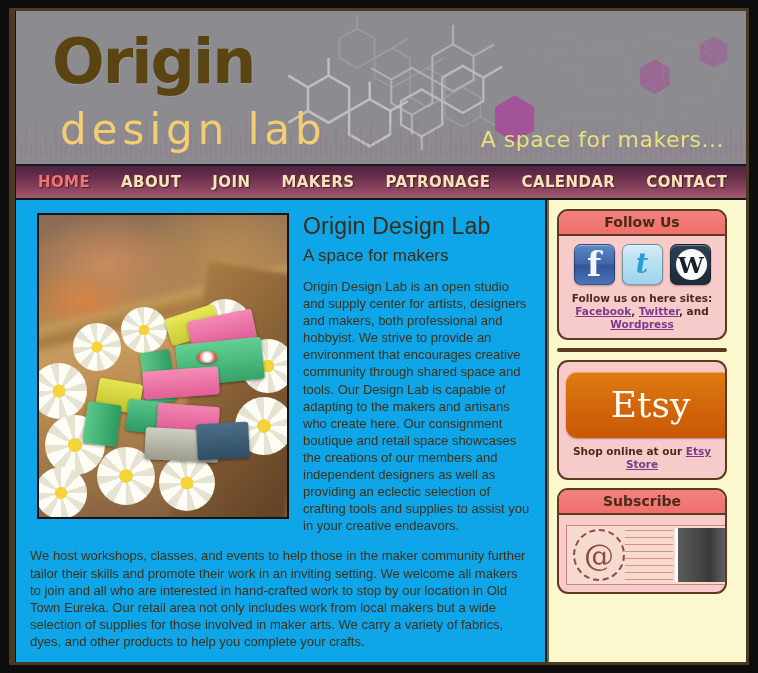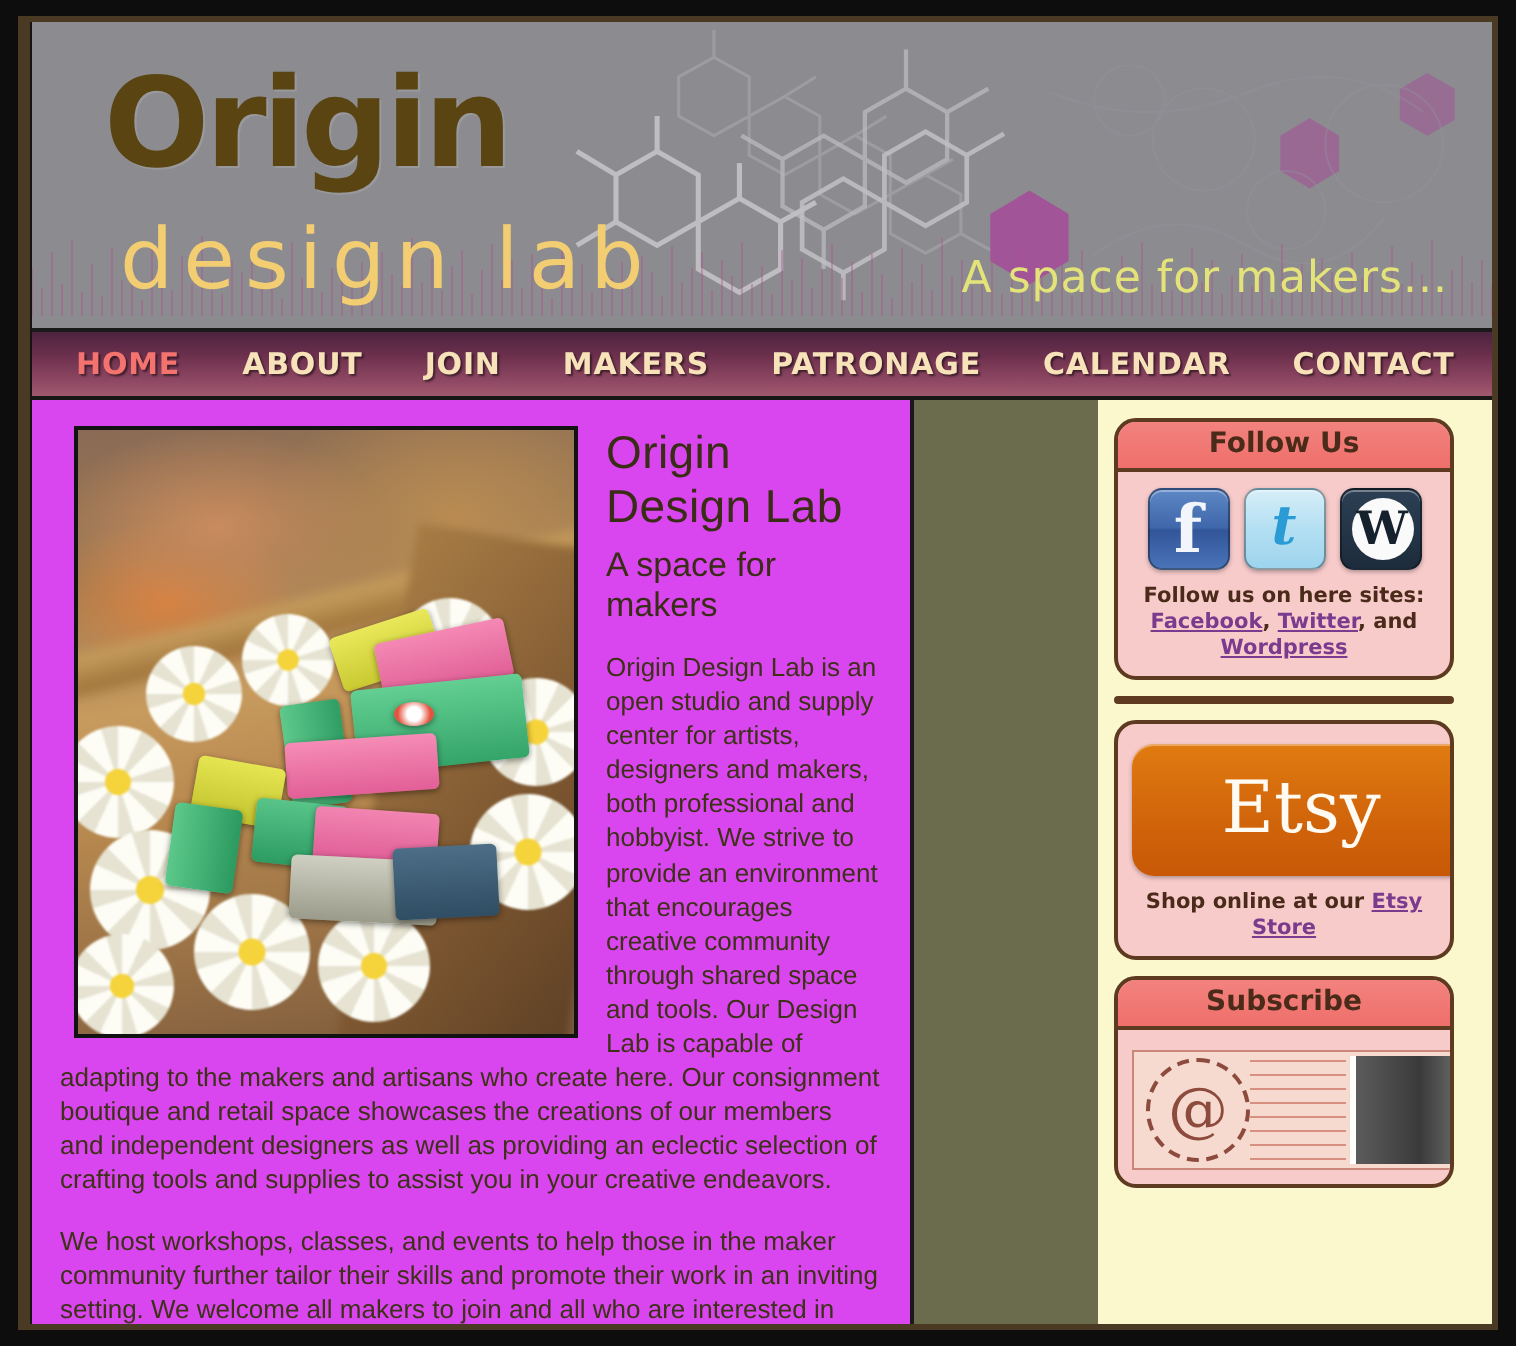--- a/index.html
+++ b/index.html
@@ -106,22 +106,22 @@
 
   
   #body-wrap {
     position: relative;
     height: 472px;
     border-left: 1px solid #141414;
   }
   #content {
     position: absolute;
     left: 0; top: 0;
-    width: 441px; height: 100%;
-    background: #d946ef;
+    width: 531px; height: 100%;
+    background: #0ea5e9;
     border-right: 2px solid #191919;
     padding: 12px 14px 0 14px;
   }
   #sidebar {
     position: absolute;
     left: 533px; top: 0; right: 0; height: 100%;
     background: #fbf8cd;
     padding: 9px 19px 0 8px;
     overflow: hidden;
   }

